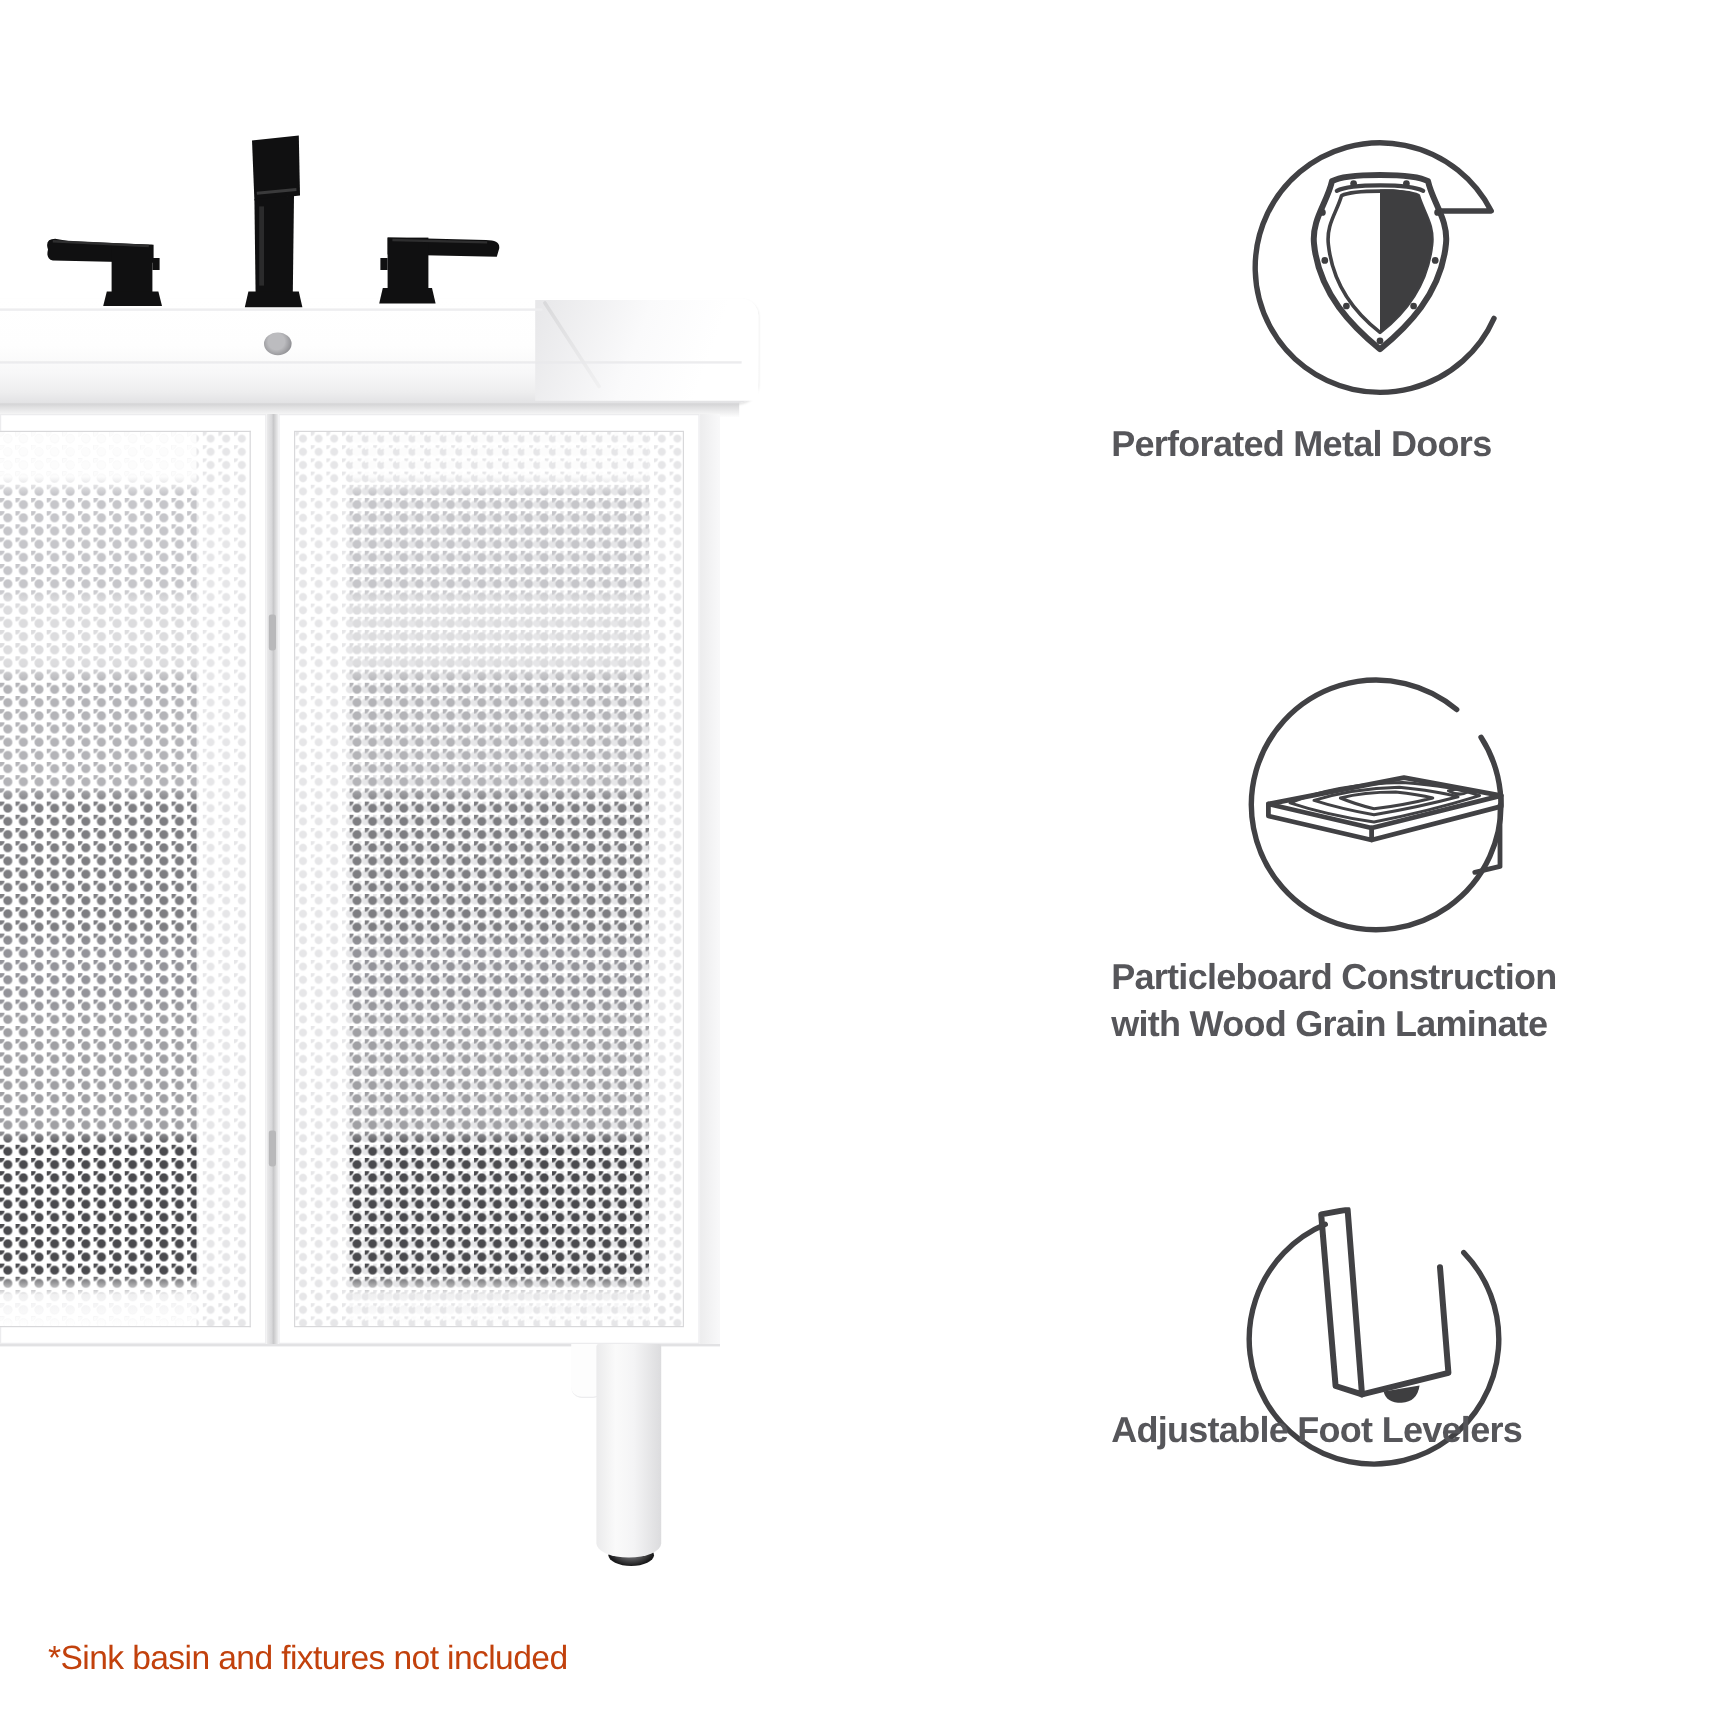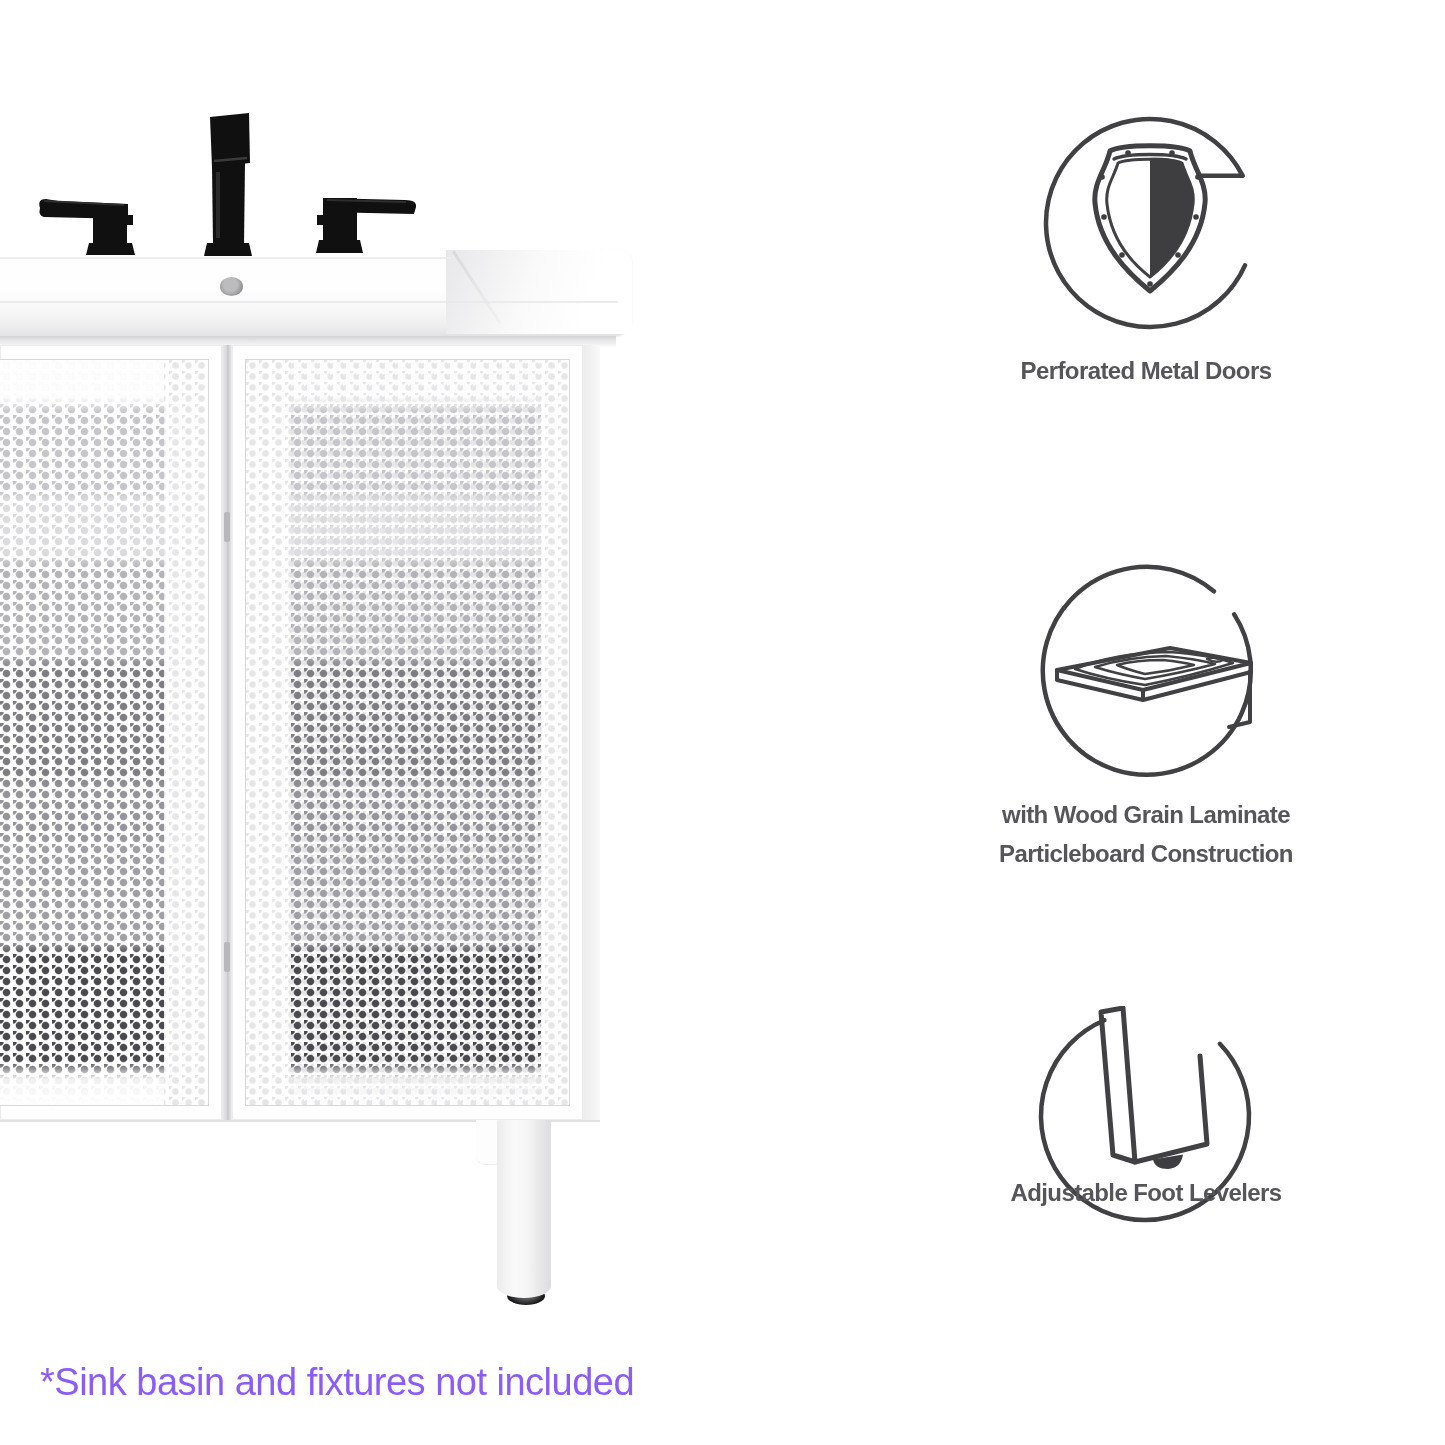--- a/index.html
+++ b/index.html
@@ -105,28 +105,28 @@
     background:linear-gradient(90deg,#ebebec 0,#fafafa 30%,#f4f4f5 58%,#dcdcde 100%);
     border-radius:2px 2px 27px 27px / 2px 2px 12px 12px;
   }
 
   
   #faucet{left:28px;top:100px;width:400px;height:160px;}
 
   
   .feature-icon{position:absolute;}
   .feature-label{
-    position:absolute;left:926px;width:440px;text-align:center;
-    color:#56565a;font-weight:bold;font-size:24px;line-height:39px;letter-spacing:-0.6px;
+    position:absolute;left:926px;width:440px;
+    color:#56565a;font-weight:bold;font-size:30px;line-height:39px;letter-spacing:-0.6px;
   }
   #label-1{top:351px;} #label-2{top:795px;} #label-3{top:1173px;}
 
   .footnote{
     position:absolute;left:40px;top:1362px;
-    color:#8b5cf6;font-size:38px;letter-spacing:-0.5px;line-height:40px;text-align:right;
+    color:#c2410c;font-size:28px;letter-spacing:-0.5px;line-height:40px;text-align:right;
   }
 
   svg .ln{stroke:#414144;fill:none;stroke-linecap:round;stroke-linejoin:round;}
 </style>
 </head>
 <body>
 
 <div id="photo" class="abs" aria-label="White bathroom vanity cabinet with two perforated metal doors, white sink top, matte black widespread faucet and one round white leg with adjustable foot">
 
   <div class="abs counter"></div>
@@ -220,22 +220,22 @@
   <path class="ln" stroke-width="4" d="M 18 111 L 18 121 L 104 141 L 104 131 M 104 141 L 212 113 L 212 104"></path>
   <path class="ln" stroke-width="4" d="M 211 112 L 211 163 M 211 163 L 190 168"></path>
   <g class="ln" stroke-width="2.5">
     <path d="M 36 110 Q 75 94 130 93 Q 172 96 194 104 Q 152 117 106 126 Q 66 120 36 110 Z"></path>
     <path d="M 56 108 Q 88 98 127 97 Q 158 100 176 105 Q 142 114 106 120 Q 78 115 56 108 Z"></path>
     <path d="M 78 106 Q 97 101 124 101 Q 143 103 155 106 Q 131 112 106 115 Q 90 111 78 106 Z"></path>
     <path d="M 168 100 Q 177 97 184 101 Q 177 105 168 100 Z"></path>
   </g>
 </svg>
 <div class="feature-label" id="label-2">
+  <div>Particleboard Construction</div>
   <div>with Wood Grain Laminate</div>
-  <div>Particleboard Construction</div>
 </div>
 
 <svg class="feature-icon" style="left:1035px;top:1006px" width="220" height="220" viewBox="0 0 220 220">
   <path class="ln" stroke-width="4.5" d="M 184.8 37.8 A 104 104 0 1 1 69.4 14.3"></path>
   <path class="ln" stroke-width="5" d="M 66 6 L 88 2 L 100 156 L 78 149 Z"></path>
   <path class="ln" stroke-width="5" d="M 165 50 L 172 138 L 100 156"></path>
   <path fill="#3e3e40" d="M 118 153.5 Q 120 163 133 163 Q 146 162 148 148.5 L 118 153.5 Z"></path>
 </svg>
 <div class="feature-label" id="label-3">
   <div>Adjustable Foot Levelers</div>

